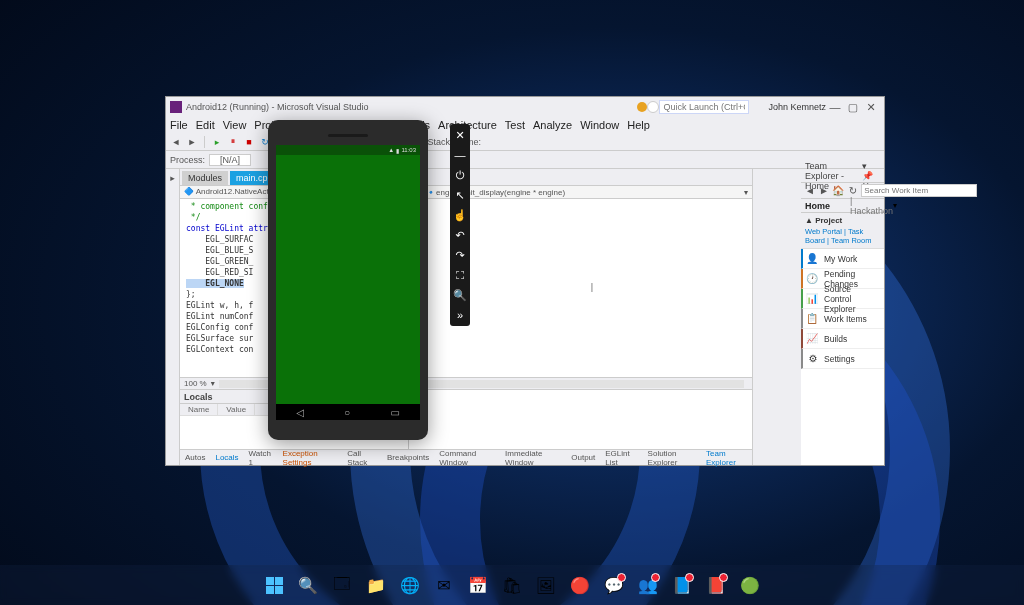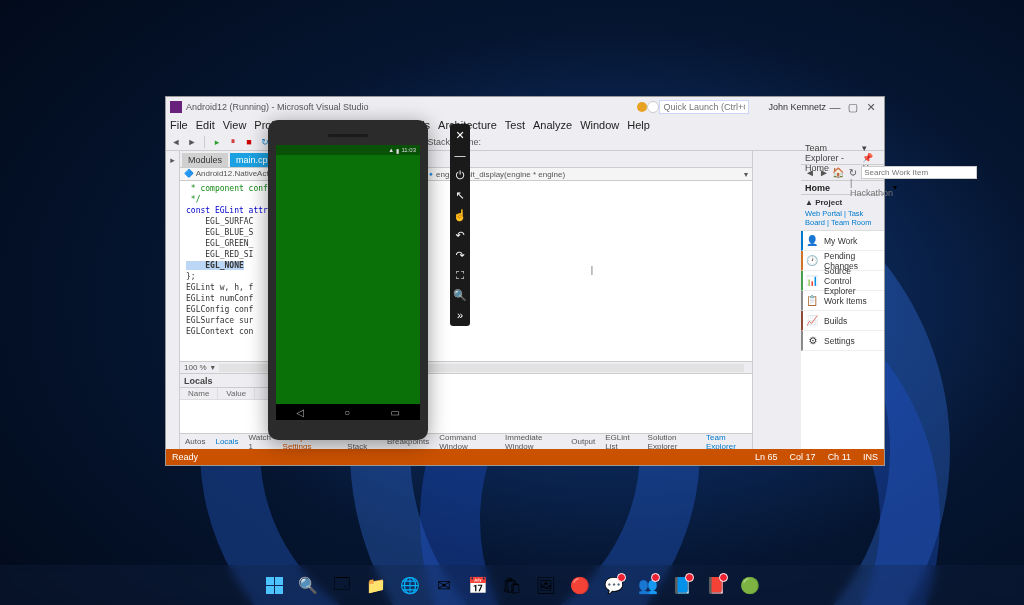--- a/index.html
+++ b/index.html
@@ -184,20 +184,24 @@
     <span class="tb-icon">↷</span>
     <span class="tb-icon">↥</span>
     <span class="sep"></span>
     <span class="tb-icon">⬚</span>
     <span>Code Map</span>
     <span class="sep"></span>
     <span class="tb-icon">▾</span>
     <span>Stack Frame:</span>
   </div>
 
+  <div class="toolbar" style="border-bottom:1px solid #ccc;">
+    <span class="proc-label">Process:</span>
+    <span class="proc-val">[N/A]</span>
+  </div>
 
   <div class="main-area">
     <div class="left-gutter">
       <span>▸</span>
     </div>
 
     <div class="editor-col">
       <div class="doc-tabs">
         <div class="doc-tab"><span>Modules</span></div>
         <div class="doc-tab active"><span>main.cpp</span><span class="x">✕</span></div>
@@ -316,28 +320,20 @@
             <span>Builds</span>
           </div>
           <div class="te-item accent-gray">
             <span class="ico">⚙</span>
             <span>Settings</span>
           </div>
         </div>
     </div>
   </div>
 
-  <div class="statusbar">
-    <span>Ready</span>
-    <span class="sp"></span>
-    <span>Ln 65</span>
-    <span>Col 17</span>
-    <span>Ch 11</span>
-    <span>INS</span>
-  </div>
 </div>
 
 <div class="emulator">
   <div class="phone-shell">
     <div class="phone-speaker"></div>
     <div class="phone-statusbar">
       <span>▲</span>
       <span>▮</span>
       <span>11:03</span>
     </div>

